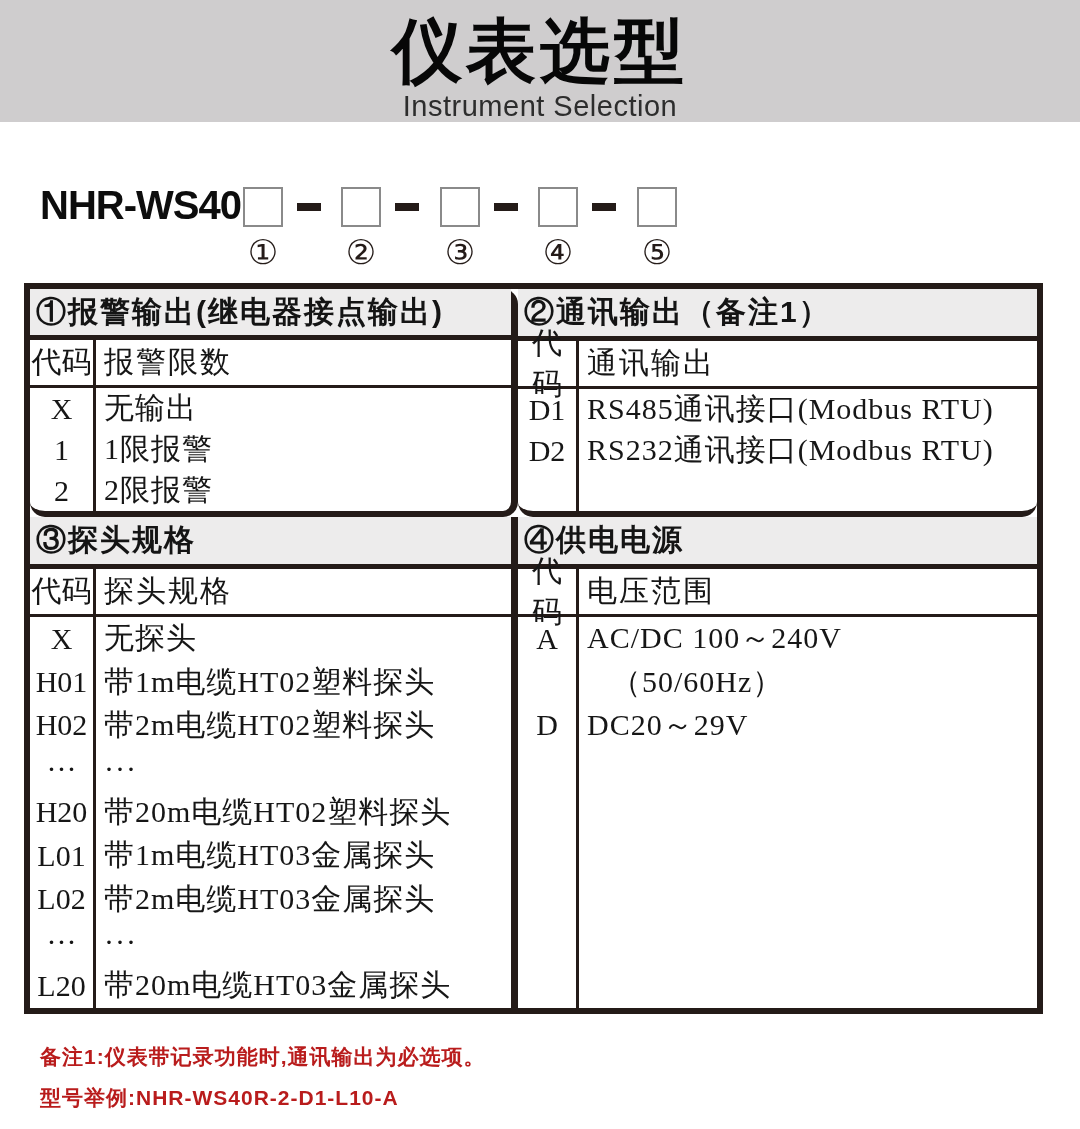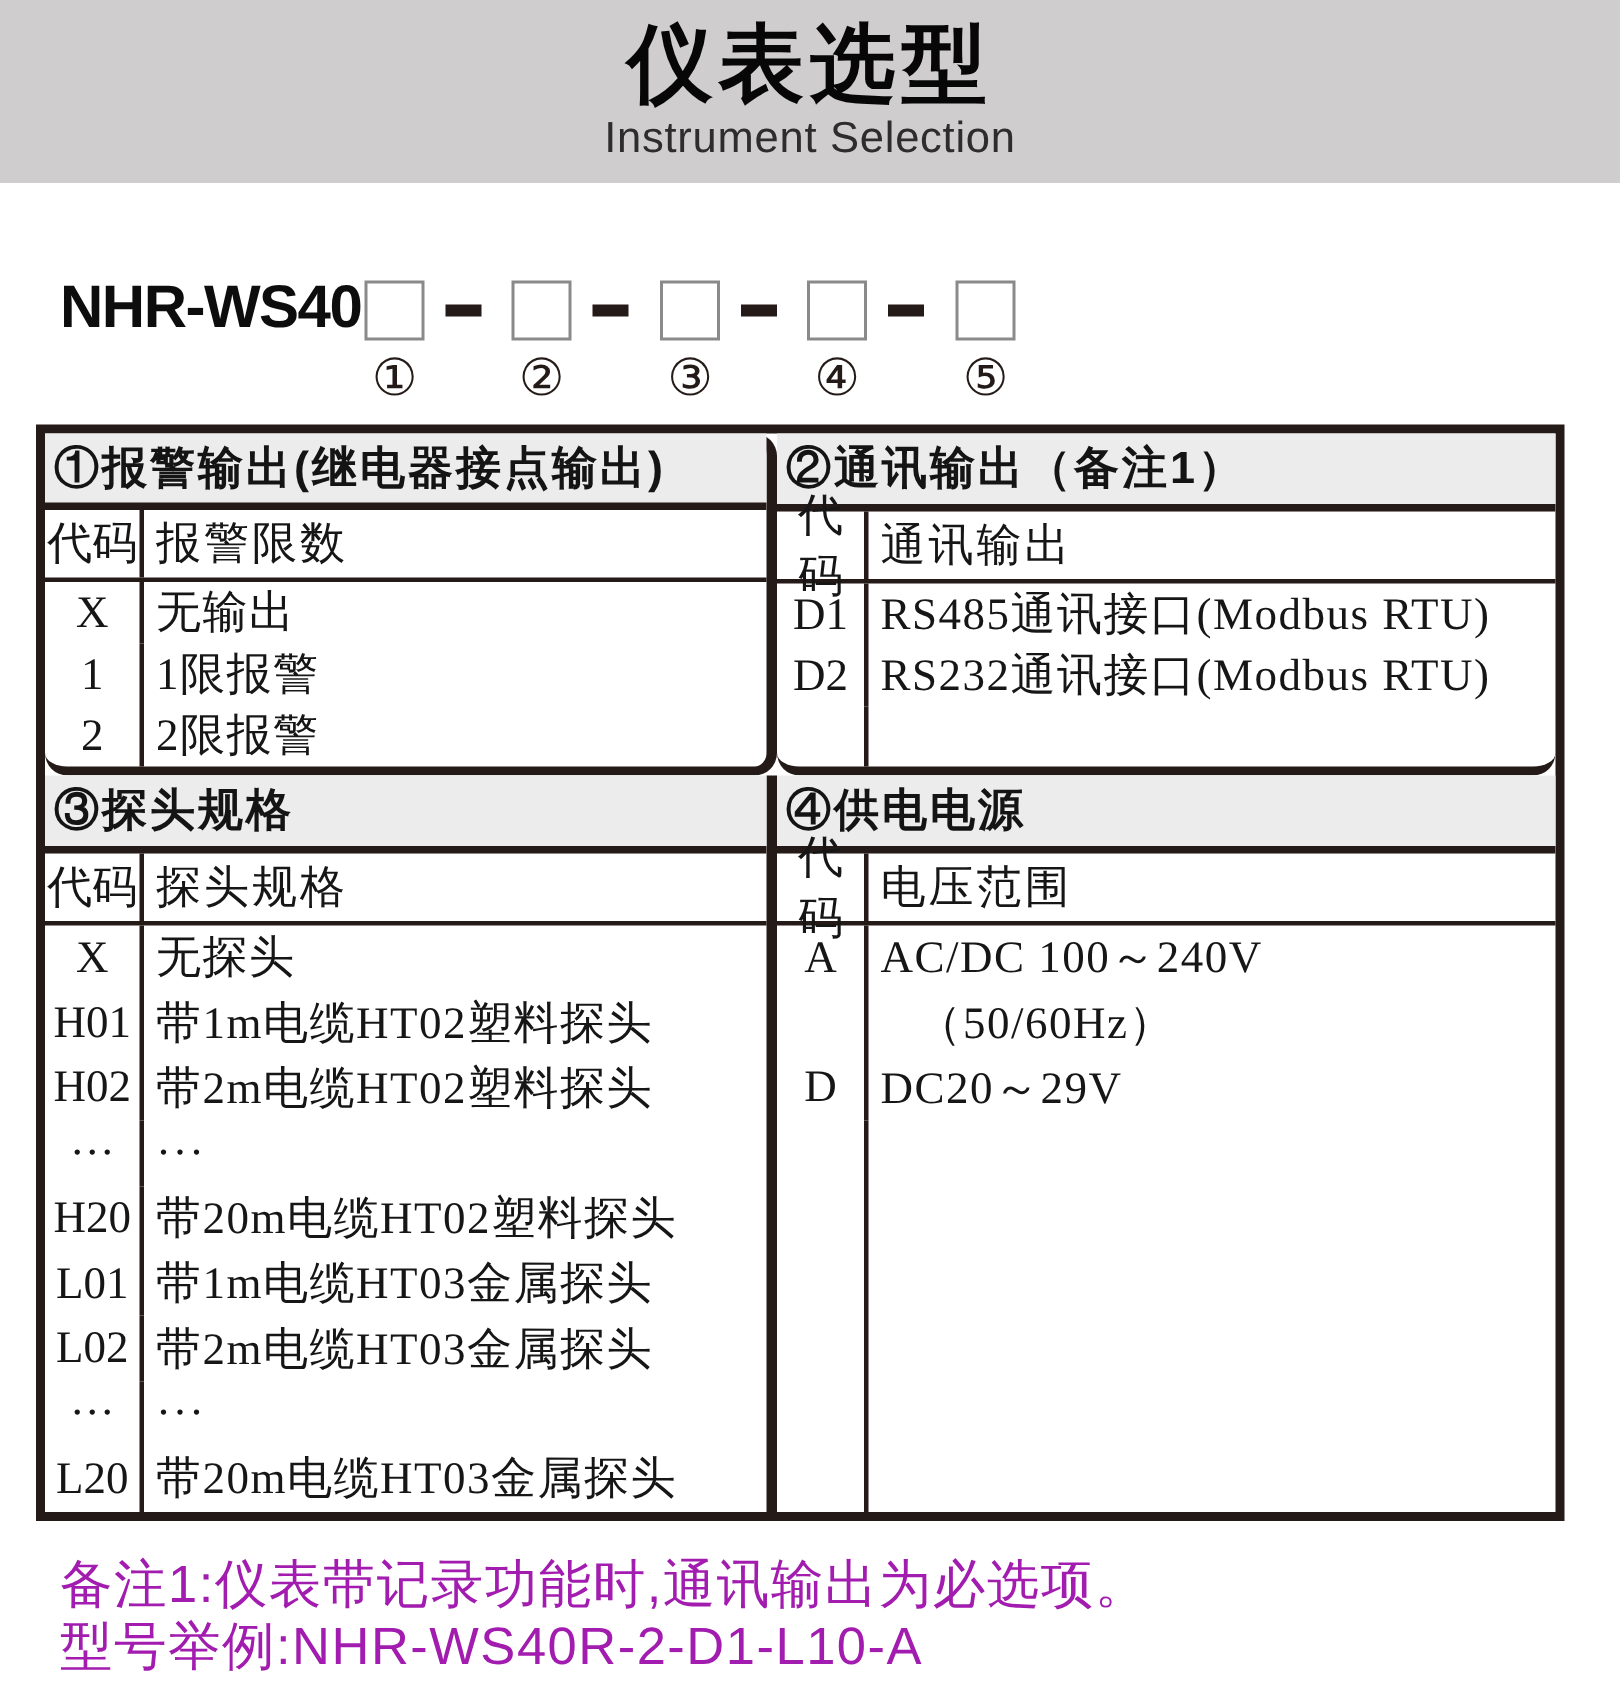--- a/index.html
+++ b/index.html
@@ -1,21 +1,21 @@
 <!DOCTYPE html>
 <html><head>
 <meta charset="utf-8">
 <style>
   * { margin:0; padding:0; box-sizing:border-box; }
   html,body { width:1080px; height:1129px; background:#ffffff; overflow:hidden;
     font-family:"Liberation Sans", sans-serif; color:#161616; }
 
   
   .top-band { width:1080px; height:122px; background:#cfcdce; text-align:center; }
-  .page-title { padding-top:12px; font-size:57px; font-weight:900; letter-spacing:4px;
+  .page-title { padding-top:12px; font-size:70px; font-weight:900; letter-spacing:4px;
     color:#070707; line-height:1.12; }
   .page-subtitle { font-size:29px; color:#2d2d2d; letter-spacing:0.5px; }
 
   
   .model-area { position:absolute; left:0; top:178px; width:1080px; height:100px; }
   .model-prefix { position:absolute; left:40px; top:3px; font-size:40px; font-weight:700;
     letter-spacing:-1px; color:#0d0d0d; line-height:48px; }
   .slot-box { position:absolute; top:9px; width:40px; height:40px;
     border:2px solid #8a8a8a; background:#ffffff; }
   .dash { position:absolute; top:25px; width:24px; height:8px; background:#241b18; }
@@ -45,21 +45,21 @@
   .body { flex:1; display:flex; flex-direction:column; font-size:30px; }
   .row { display:flex; }
   .r40 { min-height:40px; }
   .r43 { min-height:43.4px; }
   .row .desc-col { letter-spacing:1px;font-family:Liberation Serif, serif; }
   .filler { flex:1; }
   .indent { padding-left:20px;margin-left:12px; }
 
   
   .notes { position:absolute; left:40px; top:1036px; }
-  .note { font-size:35px; font-weight:400; letter-spacing:1px; line-height:41px; color:#a21caf; }
+  .note { font-size:21px; font-weight:700; letter-spacing:1px; line-height:41px; color:#b91c1c; }
 </style>
 </head>
 <body>
 
 <div class="top-band">
   <div class="page-title">仪表选型</div>
   <div class="page-subtitle">Instrument Selection</div>
 </div>
 
 <div class="model-area">

